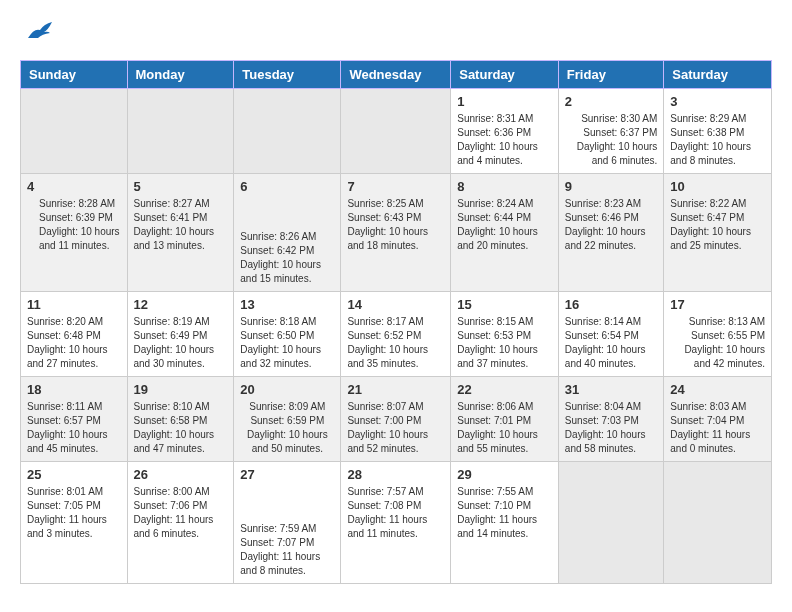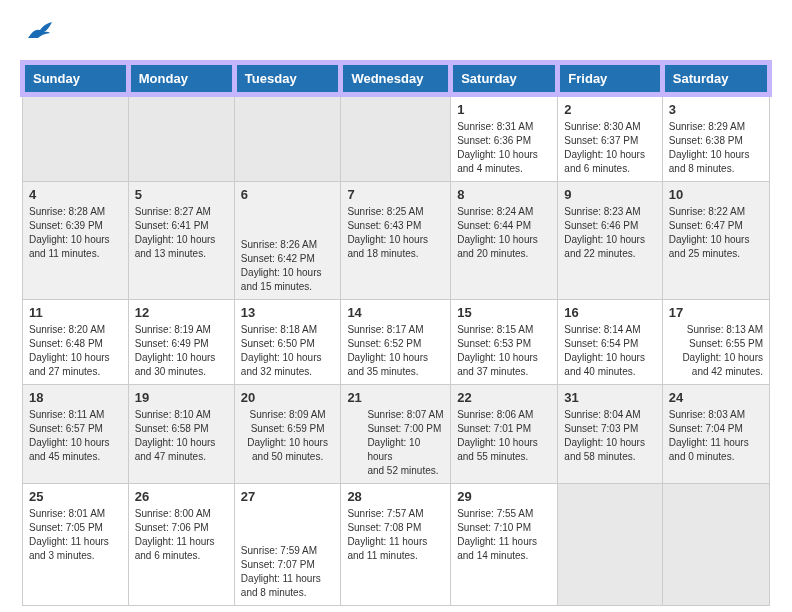--- a/index.html
+++ b/index.html
@@ -37,21 +37,21 @@
       width: 100%;
       border-collapse: collapse;
     }
     thead tr th {
       background-color: #2271b3;
       color: #fff;
       text-align: left;
       padding: 6px 8px;
       font-size: 13px;
       font-weight: bold;
-      border: 5px solid #c4b5fd;
+      border: 1px solid #c4b5fd;
     }
     tbody tr td {
       vertical-align: top;
       padding: 5px 6px;
       border: 1px solid #ccc;
       font-size: 11px;
       color: #333;
       min-height: 80px;
       width: 113px;
     }
@@ -115,37 +115,37 @@
         <td class="empty-cell"></td>
         <td>
           <span class="day-number">1</span>
           <div class="day-info" style="white-space: pre-line;">Sunrise: 8:31 AM
 Sunset: 6:36 PM
 Daylight: 10 hours
 and 4 minutes.</div>
         </td>
         <td>
           <span class="day-number">2</span>
-          <div class="day-info" style="white-space: pre-line;">Sunrise: 8:30 AM
+          <div class="day-info" style="white-space: pre-line; text-align: right;">Sunrise: 8:30 AM
 Sunset: 6:37 PM
 Daylight: 10 hours
 and 6 minutes.</div>
         </td>
         <td>
           <span class="day-number">3</span>
           <div class="day-info" style="white-space: pre-line;">Sunrise: 8:29 AM
 Sunset: 6:38 PM
 Daylight: 10 hours
 and 8 minutes.</div>
         </td>
       </tr>
       <tr>
         <td>
           <span class="day-number">4</span>
-          <div class="day-info" style="white-space: pre-line;">Sunrise: 8:28 AM
+          <div class="day-info" style="white-space: pre-line; margin-left: 12px;">Sunrise: 8:28 AM
 Sunset: 6:39 PM
 Daylight: 10 hours
 and 11 minutes.</div>
         </td>
         <td>
           <span class="day-number">5</span>
           <div class="day-info" style="white-space: pre-line;">Sunrise: 8:27 AM
 Sunset: 6:41 PM
 Daylight: 10 hours
 and 13 minutes.</div>
@@ -254,21 +254,21 @@
         </td>
         <td>
           <span class="day-number">20</span>
           <div class="day-info" style="white-space: pre-line; text-align: center;">Sunrise: 8:09 AM
 Sunset: 6:59 PM
 Daylight: 10 hours
 and 50 minutes.</div>
         </td>
         <td>
           <span class="day-number">21</span>
-          <div class="day-info" style="white-space: pre-line; margin-left: 20px;">Sunrise: 8:07 AM
+          <div class="day-info" style="white-space: pre-line;">Sunrise: 8:07 AM
 Sunset: 7:00 PM
 Daylight: 10 hours
 and 52 minutes.</div>
         </td>
         <td>
           <span class="day-number">22</span>
           <div class="day-info" style="white-space: pre-line;">Sunrise: 8:06 AM
 Sunset: 7:01 PM
 Daylight: 10 hours
 and 55 minutes.</div>

